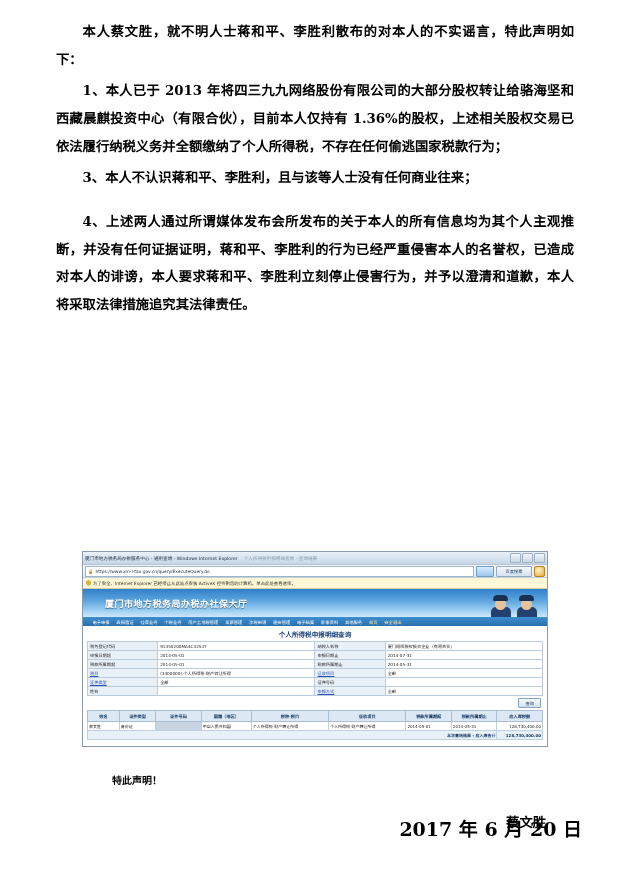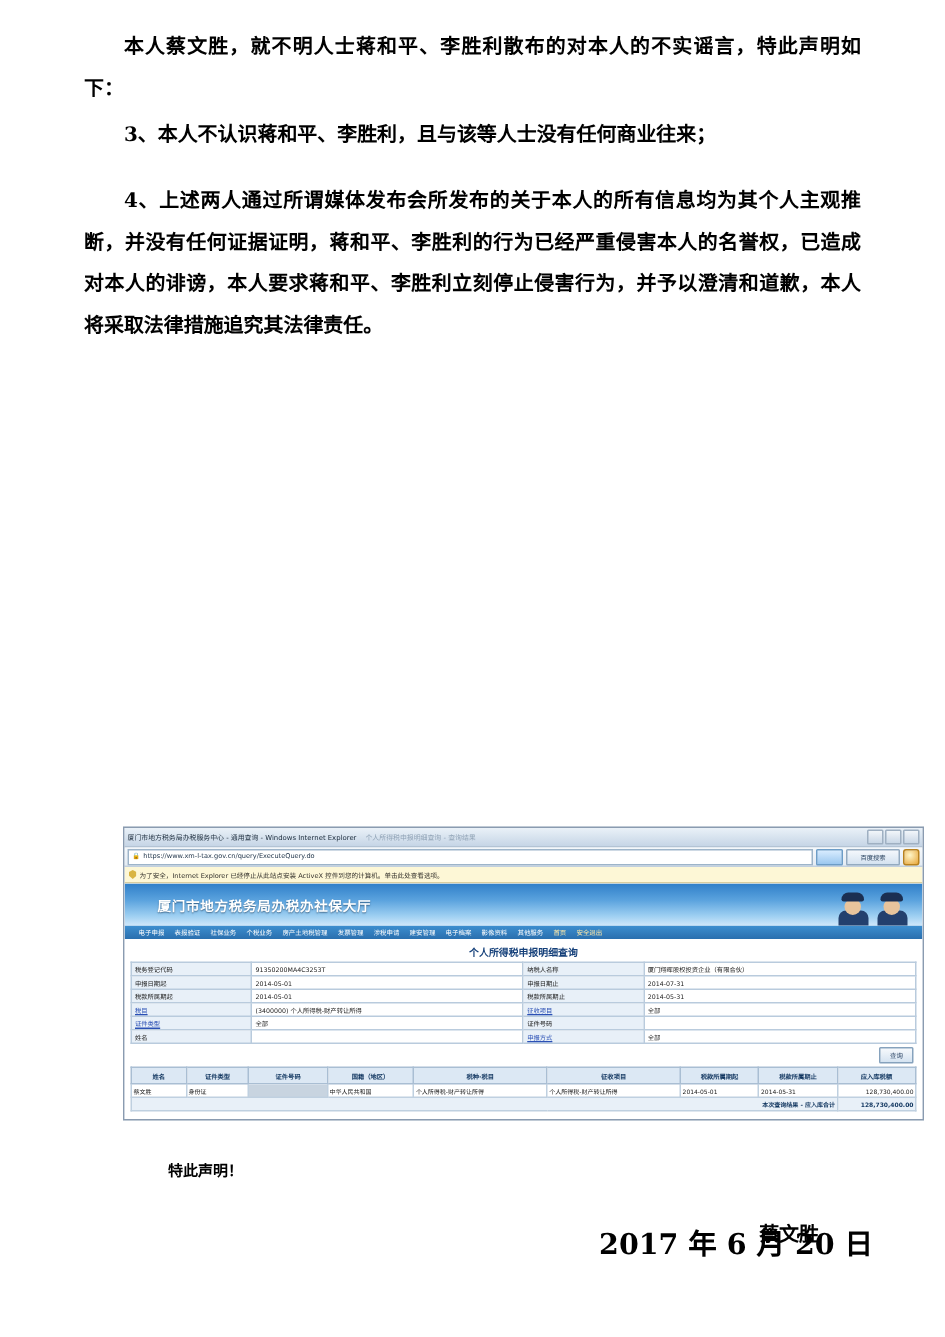--- a/index.html
+++ b/index.html
@@ -49,21 +49,21 @@
     font-family: "DejaVu Serif", "Liberation Serif", serif;
     color: #000000;
   }
   p.para.tight { margin-bottom: 16px; }
 
   
   .shot {
     position: absolute;
     left: 82px;
     top: 551px;
-    width: 534px;
+    width: 466px;
     height: 196px;
     border: 1px solid #8a9bb0;
     background: #eef3f8;
     font-family: "DejaVu Sans", "Liberation Sans", sans-serif;
     overflow: hidden;
     box-sizing: border-box;
   }
   .ie-titlebar {
     height: 13px;
     background: linear-gradient(to bottom, #eaf1f8 0%, #d6e2ee 55%, #c6d5e6 100%);
@@ -352,20 +352,21 @@
   }
 </style>
 </head>
 <body>
 
 <div class="page">
 
 
   <div class="body-wrap">
     <p class="para">本人蔡文胜，就不明人士蒋和平、李胜利散布的对本人的不实谣言，特此声明如下：</p>
+    <p class="para">1、本人已于 2013 年将四三九九网络股份有限公司的大部分股权转让给骆海坚和西藏晨麒投资中心（有限合伙），目前本人仅持有 1.36%的股权，上述相关股权交易已依法履行纳税义务并全额缴纳了个人所得税，不存在任何偷逃国家税款行为；</p>
     <p class="para tight">3、本人不认识蒋和平、李胜利，且与该等人士没有任何商业往来；</p>
     <p class="para">4、上述两人通过所谓媒体发布会所发布的关于本人的所有信息均为其个人主观推断，并没有任何证据证明，蒋和平、李胜利的行为已经严重侵害本人的名誉权，已造成对本人的诽谤，本人要求蒋和平、李胜利立刻停止侵害行为，并予以澄清和道歉，本人将采取法律措施追究其法律责任。</p>
   </div>
 
   <div class="shot">
 
     <div class="ie-titlebar">
       <span class="ie-title-text">厦门市地方税务局办税服务中心 - 通用查询 - Windows Internet Explorer</span>
       <span class="ie-title-ghost">个人所得税申报明细查询 - 查询结果</span>
       <span class="win-btns">

